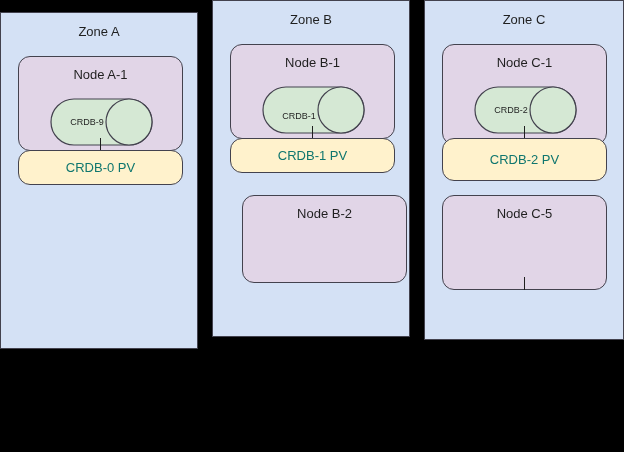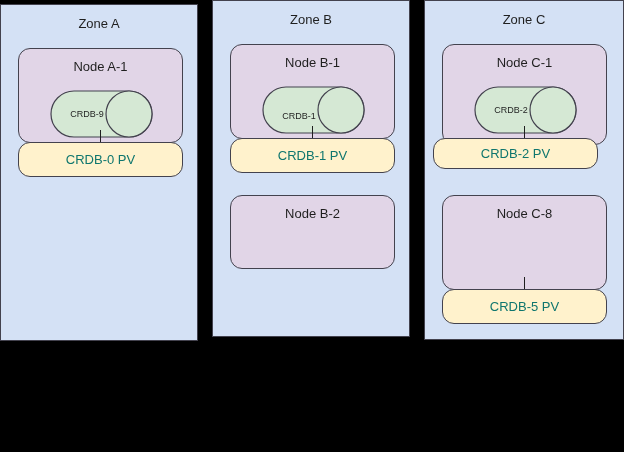--- a/index.html
+++ b/index.html
@@ -91,21 +91,21 @@
     position: absolute;
     width: 0;
     border-left: 1px solid #1f1f1f;
   }
 </style>
 </head>
 <body>
 
 <div id="canvas">
 
-  <div class="zone" style="left:0px; top:4px; width:198px; height:337px;">
+  <div class="zone" style="left:0px; top:12px; width:198px; height:337px;">
     <div class="zone-title">Zone A</div>
 
     <div class="node" style="left:17px; top:35px; width:165px; height:95px;">
       <div class="node-title">Node A-1</div>
 
       <div class="cylinder" style="left:31px; top:41px; width:103px; height:48px;">
         <svg width="103" height="48" viewBox="0 0 103 48">
           <path d="M 24,1 L 79,1 A 23,23 0 0 1 79,47 L 24,47 A 23,23 0 0 1 24,1 Z" fill="#d5e8d4" stroke="#43424e" stroke-width="1.2"></path>
           <circle cx="79" cy="24" r="23" fill="#d5e8d4" stroke="#43424e" stroke-width="1.2"></circle>
         </svg>
@@ -134,21 +134,21 @@
         <div class="cyl-label" style="width:74px;">CRDB-1</div>
       </div>
     </div>
 
     <div class="connector" style="left:99px; top:125px; height:13px;"></div>
 
     <div class="pv" style="left:17px; top:137px; width:165px; height:35px;">
       <span class="pv-label">CRDB-1 PV</span>
     </div>
 
-    <div class="node" style="left:17px; top:186px; width:165px; height:74px;padding-left:21px;">
+    <div class="node" style="left:29px; top:186px; width:165px; height:88px;padding-left:21px;">
       <div class="node-title">Node B-2</div>
     </div>
   </div>
 
   <div class="zone" style="left:424px; top:0px; width:200px; height:340px;">
     <div class="zone-title">Zone C</div>
 
     <div class="node" style="left:17px; top:35px; width:165px; height:101px;">
       <div class="node-title">Node C-1</div>
 
@@ -156,29 +156,26 @@
         <svg width="103" height="48" viewBox="0 0 103 48">
           <path d="M 24,1 L 79,1 A 23,23 0 0 1 79,47 L 24,47 A 23,23 0 0 1 24,1 Z" fill="#d5e8d4" stroke="#43424e" stroke-width="1.2"></path>
           <circle cx="79" cy="24" r="23" fill="#d5e8d4" stroke="#43424e" stroke-width="1.2"></circle>
         </svg>
         <div class="cyl-label" style="width:74px;">CRDB-2</div>
       </div>
     </div>
 
     <div class="connector" style="left:99px; top:125px; height:13px;"></div>
 
-    <div class="pv" style="left:8px; top:137px; width:165px; height:31px;">
+    <div class="pv" style="left:17px; top:137px; width:165px; height:43px;">
       <span class="pv-label">CRDB-2 PV</span>
     </div>
 
     <div class="node" style="left:17px; top:186px; width:165px; height:95px;">
-      <div class="node-title">Node C-8</div>
+      <div class="node-title">Node C-5</div>
 
     </div>
 
     <div class="connector" style="left:99px; top:276px; height:13px;"></div>
 
-    <div class="pv" style="left:17px; top:288px; width:165px; height:35px;">
-      <span class="pv-label">CRDB-5 PV</span>
-    </div>
   </div>
 
 </div>
 
 </body></html>

